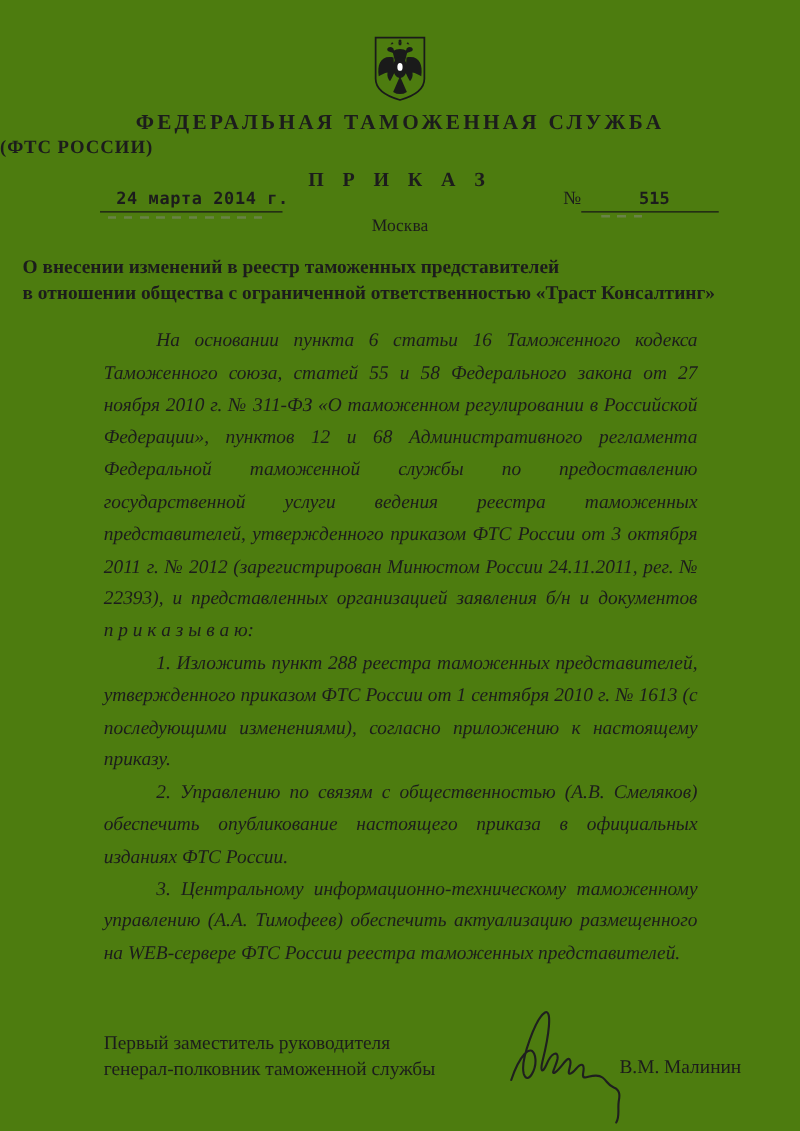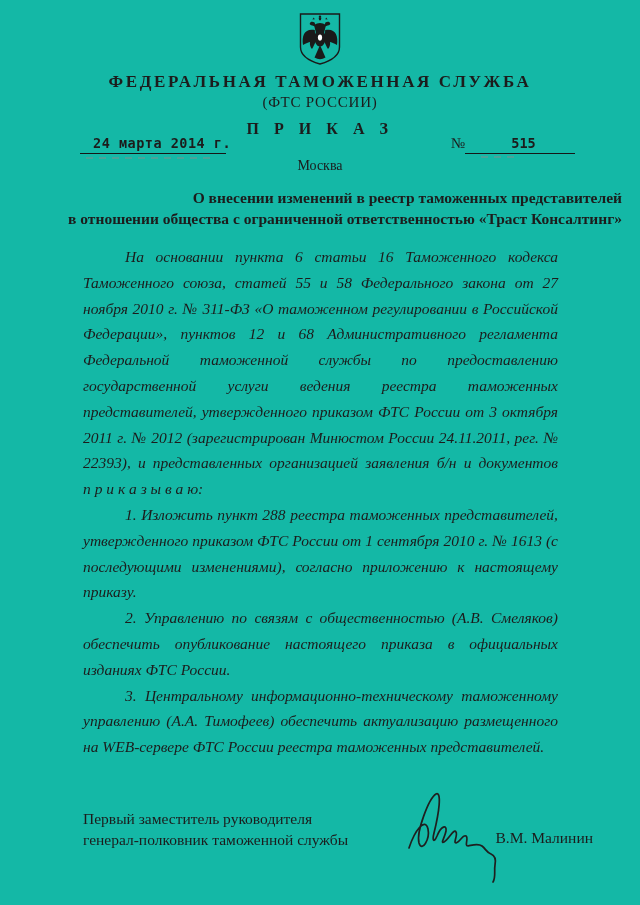--- a/index.html
+++ b/index.html
@@ -1,37 +1,37 @@
 <!DOCTYPE html>
 <html><head>
 <meta charset="utf-8">
 <style>
   html,body{margin:0;padding:0;background:#ffffff;}
   .page{
     position:relative;
     width:640px;height:905px;
-    background:#14b8a6;
+    background:#4d7c0f;
     color:#1c1c1c;
     font-family:"Liberation Serif", serif;
     overflow:hidden;
     box-sizing:border-box;
-    padding-top:12px;
+    padding-top:28px;
   }
   
   .emblem-wrap{text-align:center;height:56px;margin-bottom:6px;}
   .org-name{
     text-align:center;
     font-weight:bold;
     font-size:17px;
     letter-spacing:2.6px;
     line-height:16px;
   }
   .org-short{
-    text-align:center;
-    font-weight:normal;
+    text-align:left;
+    font-weight:bold;
     font-size:15px;
     letter-spacing:0.8px;
     margin-top:5px;
     line-height:15px;
   }
   .doc-type{
     text-align:center;
     font-weight:bold;
     font-size:16px;
     letter-spacing:5.5px;
@@ -80,21 +80,21 @@
   .ghost-number{right:60px;top:20px;width:34px;}
   .city{
     text-align:center;
     font-size:14px;
     margin-top:5px;
     line-height:14px;
   }
   
   .doc-title{
     margin:14px 18px 0 18px;
-    text-align:right;
+    text-align:left;
     font-weight:bold;
     font-size:15.5px;
     line-height:21px;
   }
   
   .body-text{
     margin:15px 82px 0 83px;
     font-size:15.5px;
     line-height:25.8px;
     text-align:justify;

